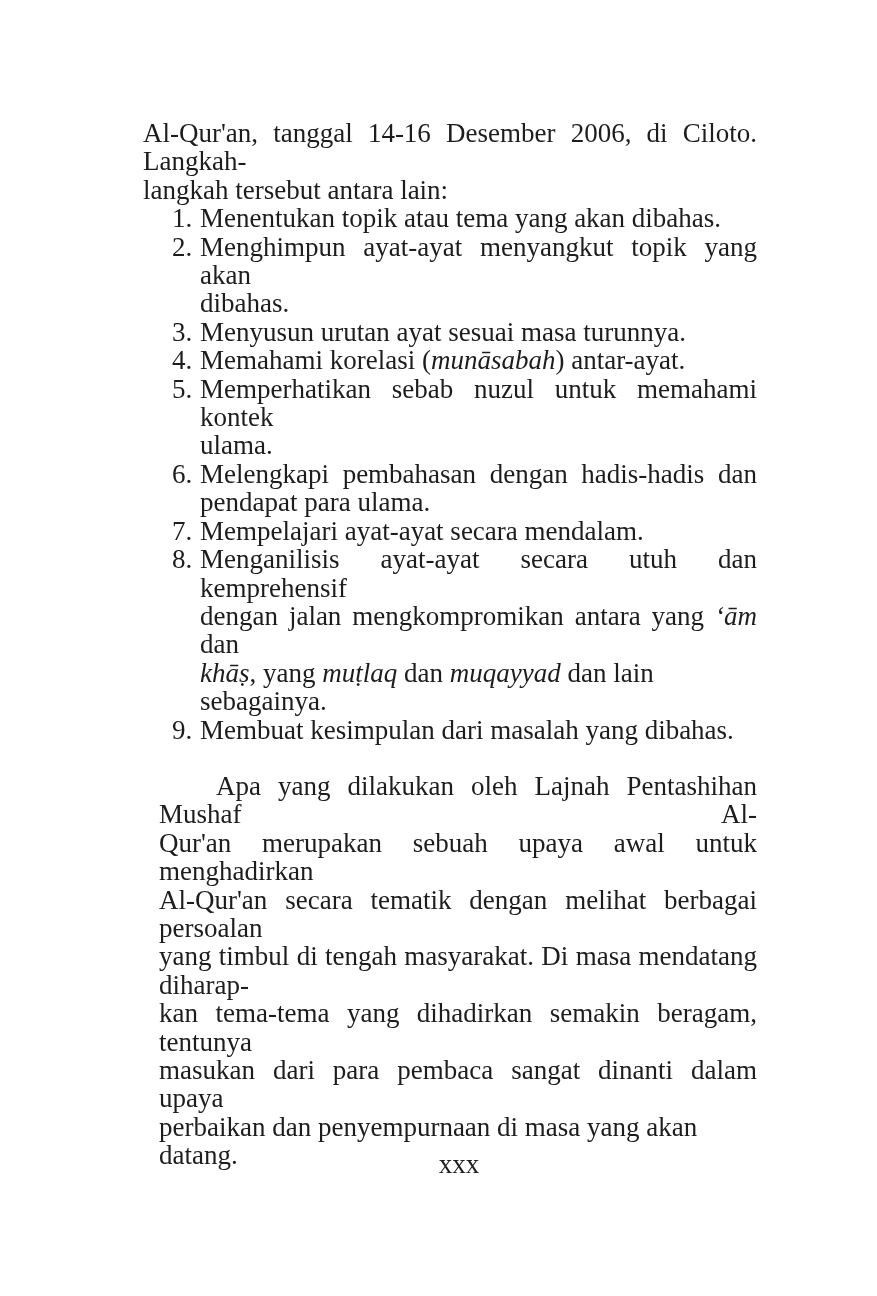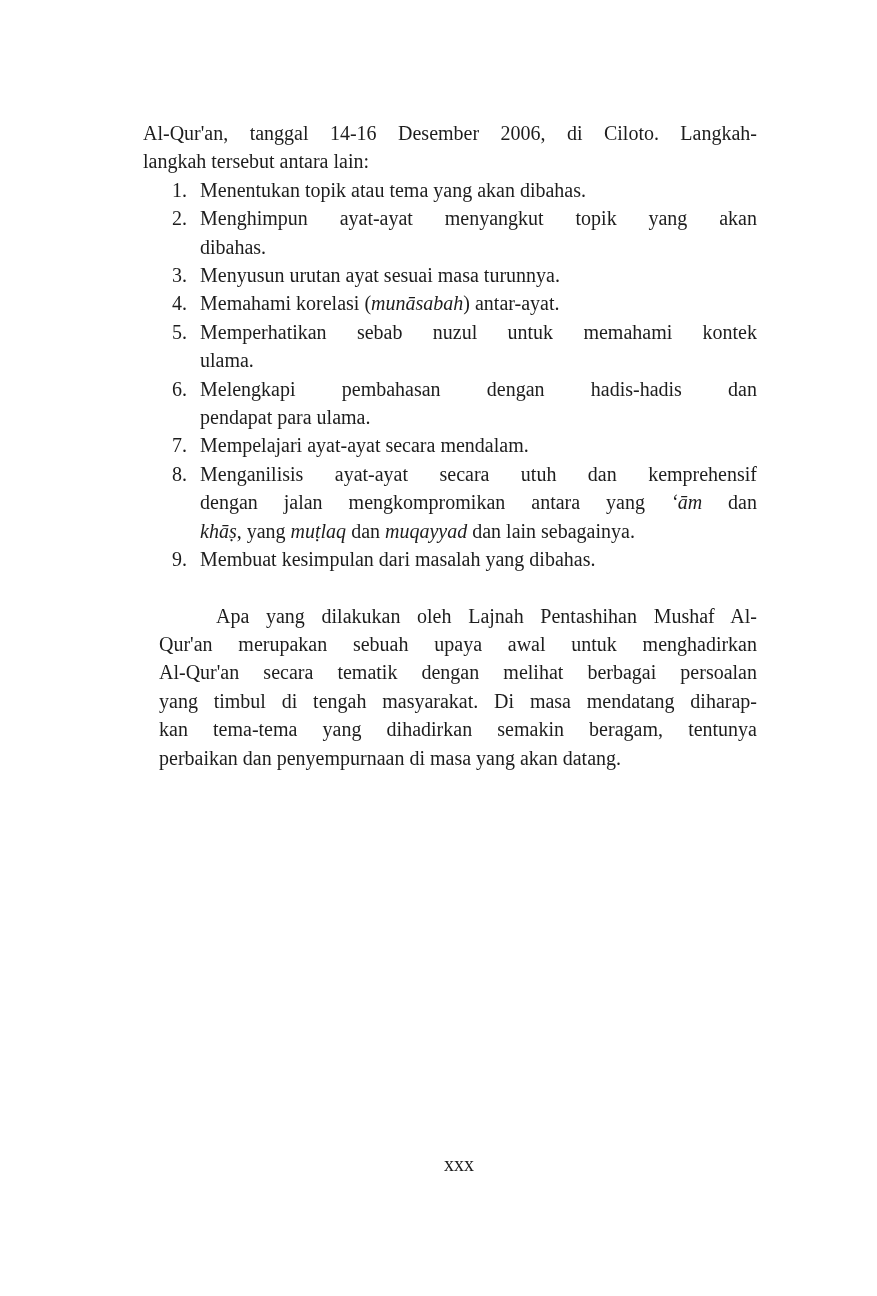--- a/index.html
+++ b/index.html
@@ -8,21 +8,21 @@
   body {
     width: 877px; height: 1296px;
     background: #ffffff;
     font-family: "Liberation Serif", "DejaVu Serif", serif;
   }
   .page {
     position: relative;
     width: 877px; height: 1296px;
     background: #ffffff;
     color: #1d1d1d;
-    font-size: 20px;
+    font-size: 27px;
     line-height: 28.4px;
     overflow: hidden;
     padding-left: 40px;
   }
   .text-block {
     position: absolute;
     left: 143px; top: 119px;
     width: 614px;
   }
   .line { min-height: 28.4px; }
@@ -114,19 +114,20 @@
           </div>
         </div>
       </div>
 
     <div class="closing">
         <div class="line just ind"><span>Apa yang dilakukan oleh Lajnah Pentashihan Mushaf Al-</span></div>
         <div class="line just"><span>Qur'an merupakan sebuah upaya awal untuk menghadirkan</span></div>
         <div class="line just"><span>Al-Qur'an secara tematik dengan melihat berbagai persoalan</span></div>
         <div class="line just"><span>yang timbul di tengah masyarakat. Di masa mendatang diharap-</span></div>
         <div class="line just"><span>kan tema-tema yang dihadirkan semakin beragam, tentunya</span></div>
+        <div class="line just"><span>masukan dari para pembaca sangat dinanti dalam upaya</span></div>
         <div class="line"><span>perbaikan dan penyempurnaan di masa yang akan datang.</span></div>
       </div>
 
   </div>
 
   <div class="page-number">xxx</div>
 </div>
 
 </body></html>

